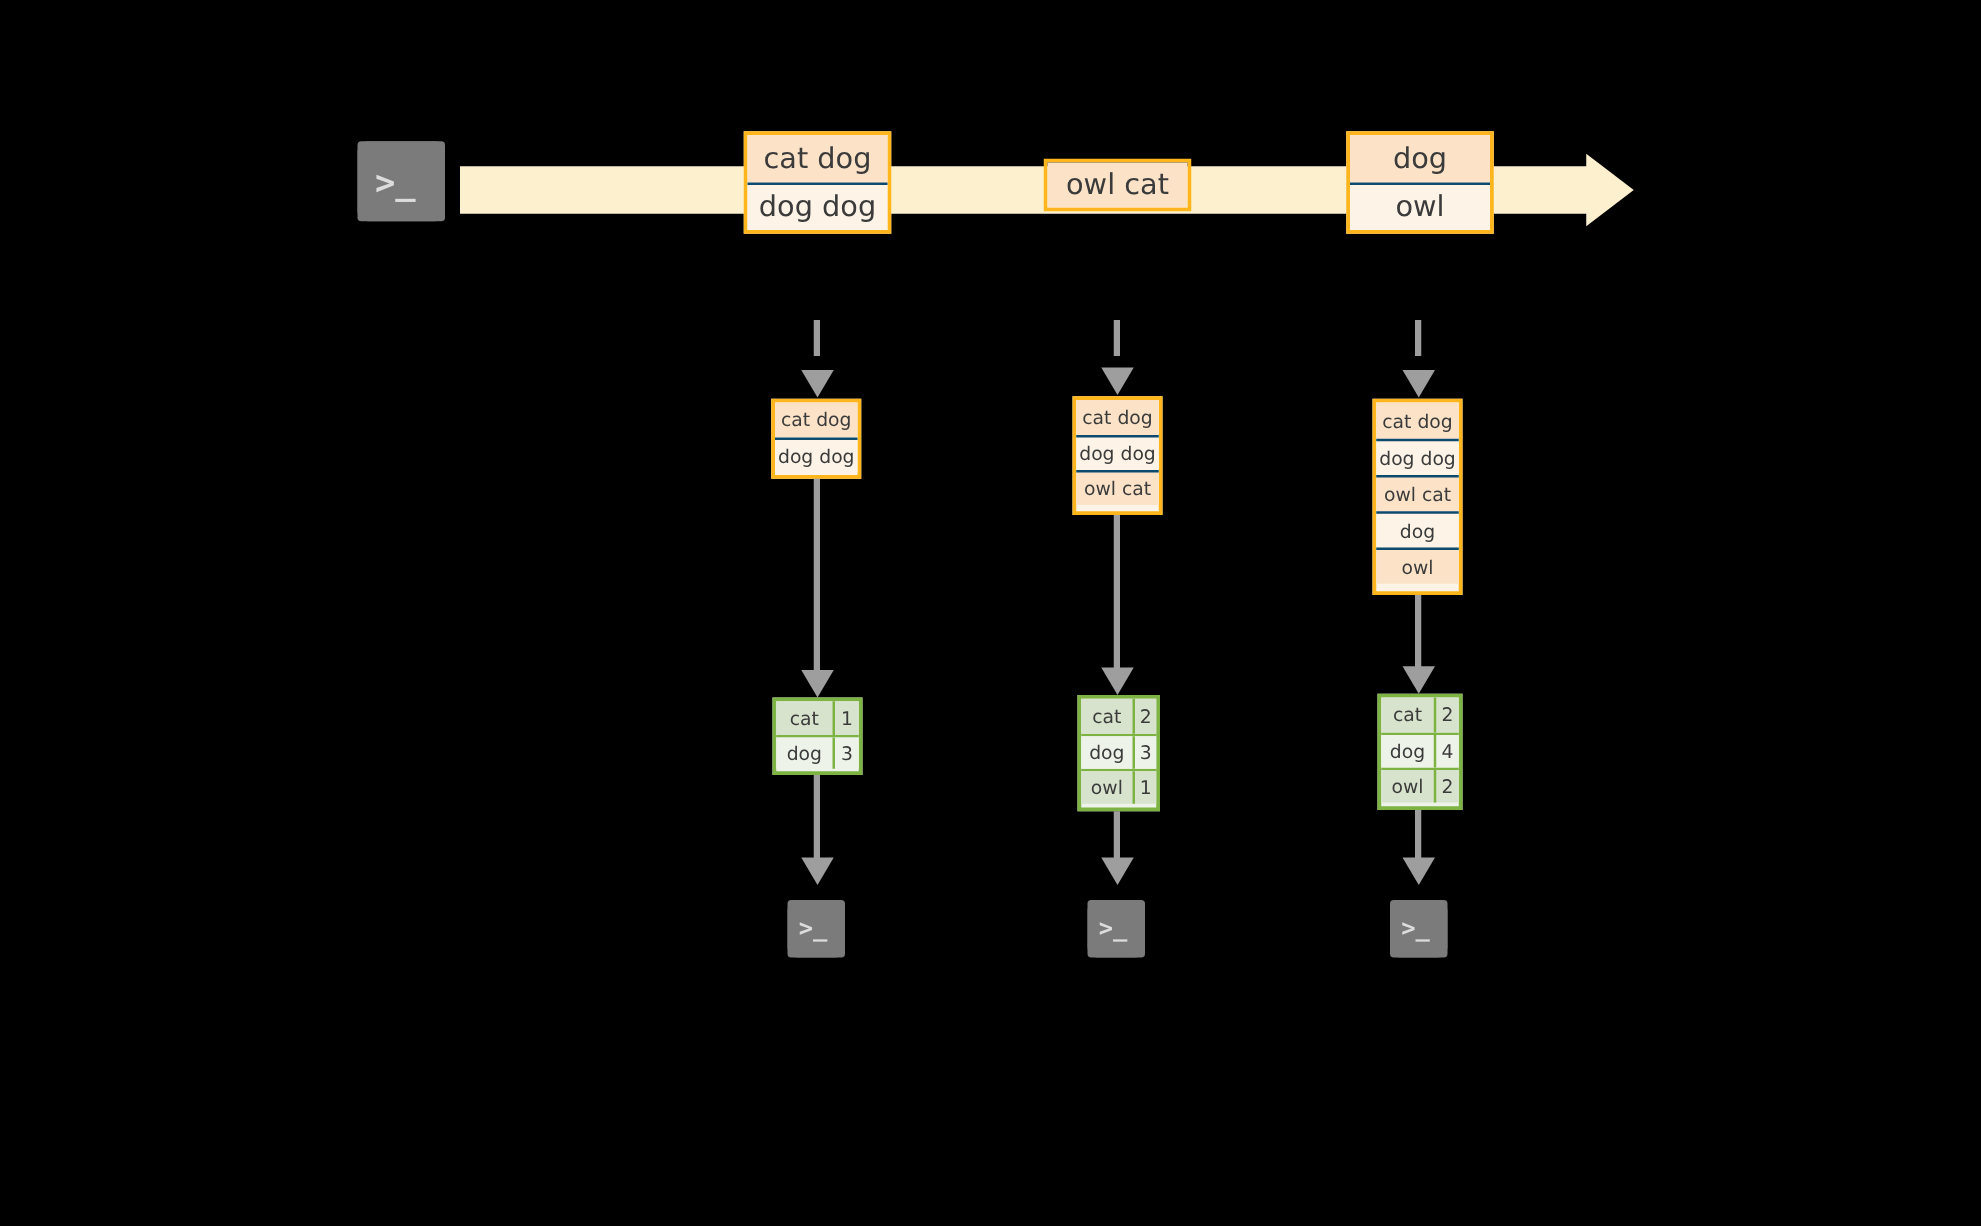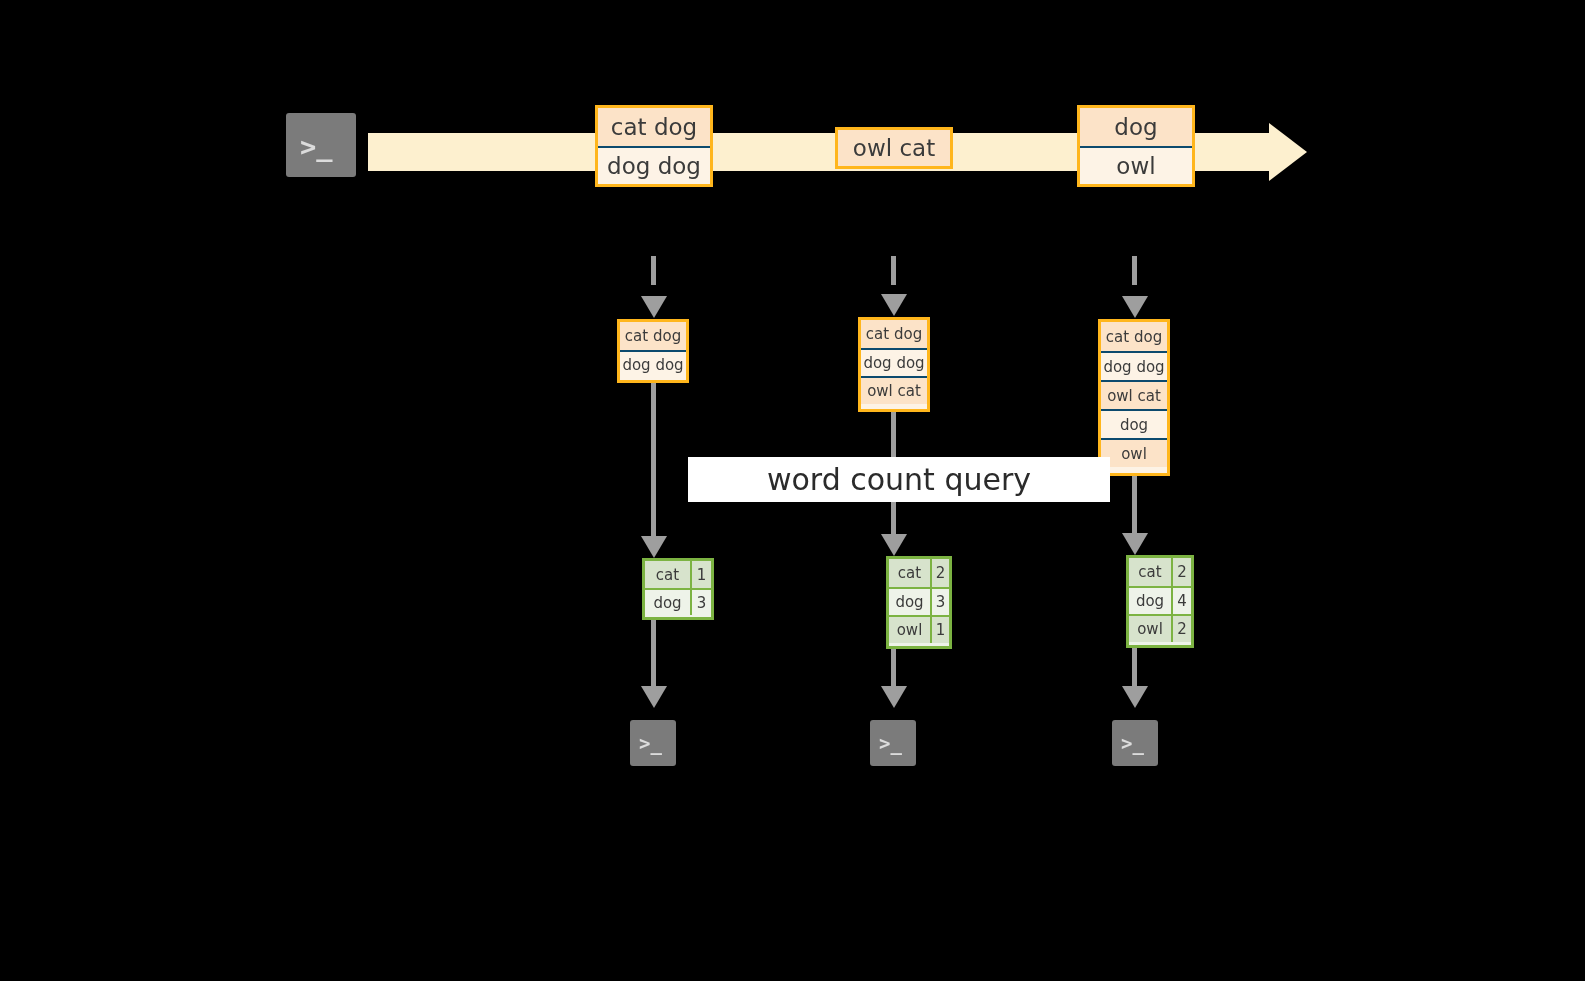--- a/index.html
+++ b/index.html
@@ -82,21 +82,20 @@
   .orow.dark  { background: #fce3c8; }
   .orow.light { background: #fdf3e6; }
   .orow + .orow { border-top: 2px solid #0c4a6e; }
 
   
   .gbox {
     position: absolute;
     box-sizing: border-box;
     border: 3px solid #7cb342;
     background: #eef3e9;
-    margin-left: 24px;
   }
   .grow {
     display: flex;
     box-sizing: border-box;
   }
   .grow + .grow { border-top: 2px solid #7cb342; }
   .gcell {
     box-sizing: border-box;
     display: flex;
     align-items: center;
@@ -266,15 +265,14 @@
 
   <div class="gline" style="left:1132px; top:648px; height:41px;"></div>
   <div class="ghead" style="left:1122px; top:686px;"></div>
 
   <div class="terminal" style="left:1103px; top:711px; width:64px; height:64px;">
     <div class="terminal-hatch"></div>
     <div class="terminal-inner"></div>
     <span class="term-glyph" style="left:9px; top:14px; font-size:19px;">&gt;_</span>
   </div>
 
-  <div class="banner" style="left:688px; top:457px; width:422px; height:45px; font-size:30px;">word count query</div>
 
 </div>
 
 </body></html>

